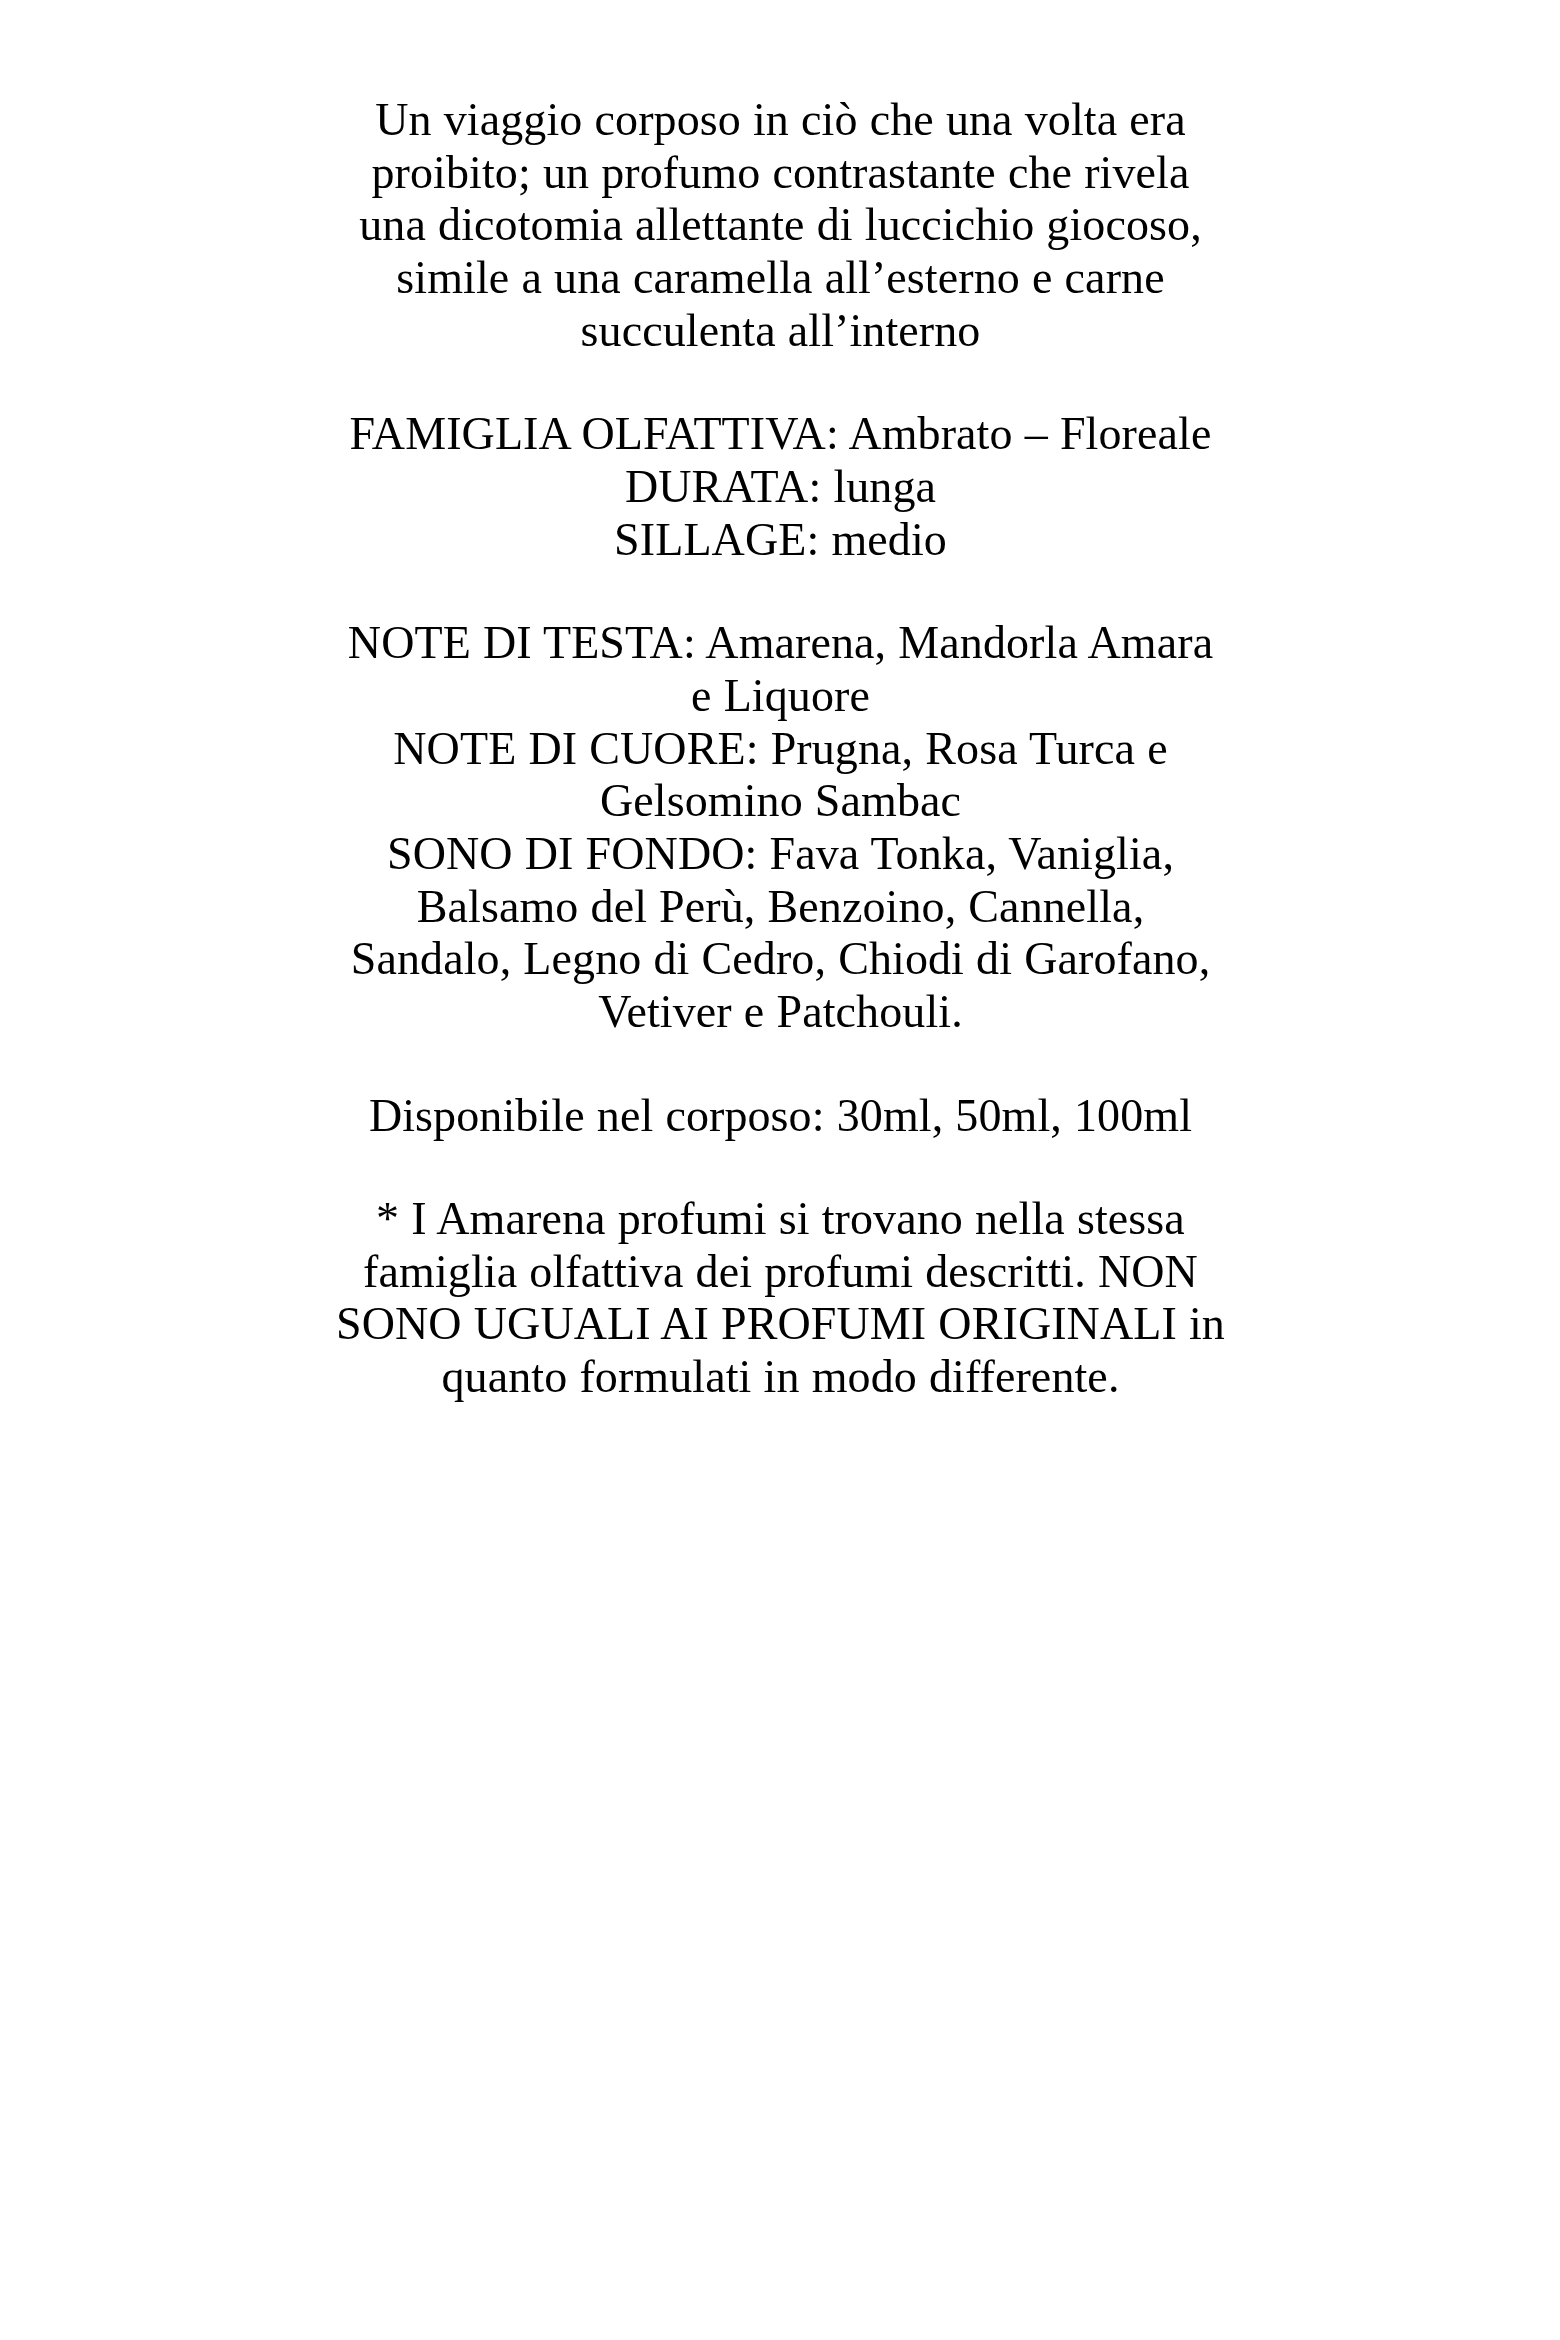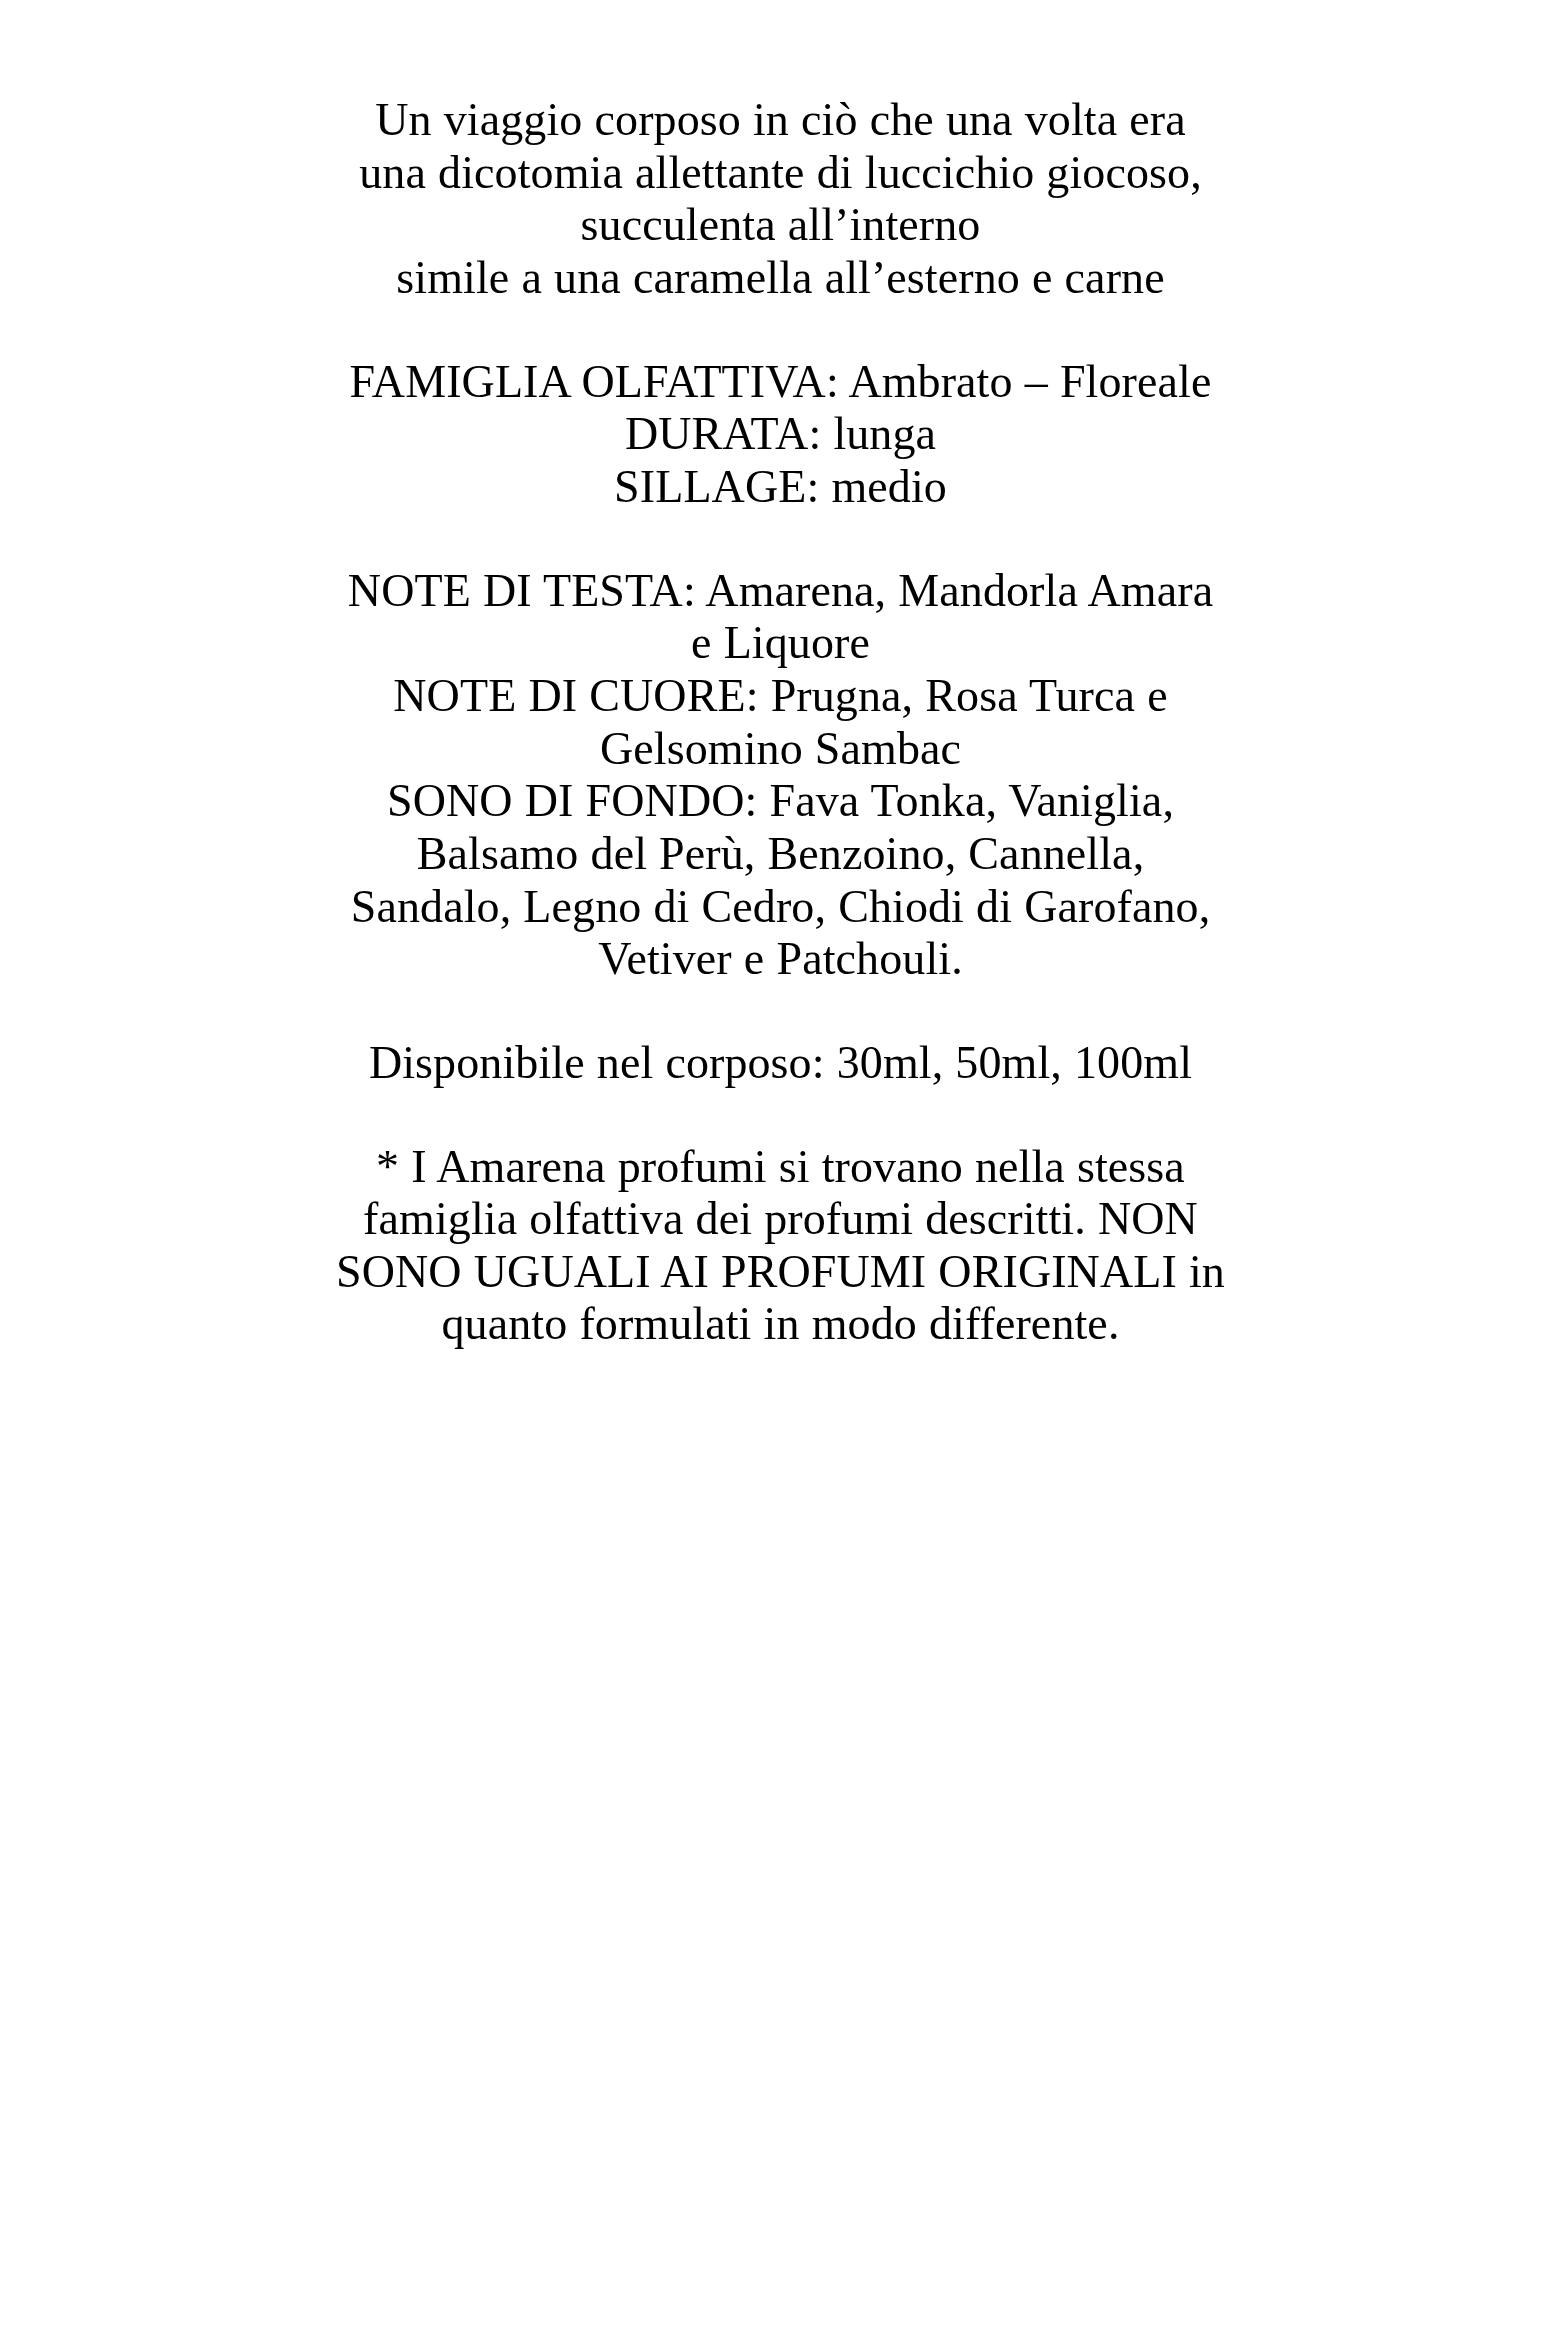--- a/index.html
+++ b/index.html
@@ -50,23 +50,24 @@
   .p-disclaimer { margin-top: 54px; }
 </style>
 </head>
 <body>
 
 <div class="page">
   <div class="doc">
 
     <p class="para p-intro">
       <span class="ln">Un viaggio corposo in ciò che una volta era</span>
+      <span class="ln">proibito; un profumo contrastante che rivela</span>
       <span class="ln">una dicotomia allettante di luccichio giocoso,</span>
+      <span class="ln">simile a una caramella all’esterno e carne</span>
       <span class="ln">succulenta all’interno</span>
-      <span class="ln">simile a una caramella all’esterno e carne</span>
     </p>
 
     <p class="para p-attrs">
       <span class="ln">FAMIGLIA OLFATTIVA: Ambrato – Floreale</span>
       <span class="ln">DURATA: lunga</span>
       <span class="ln">SILLAGE: medio</span>
     </p>
 
     <p class="para p-notes">
       <span class="ln">NOTE DI TESTA: Amarena, Mandorla Amara</span>

